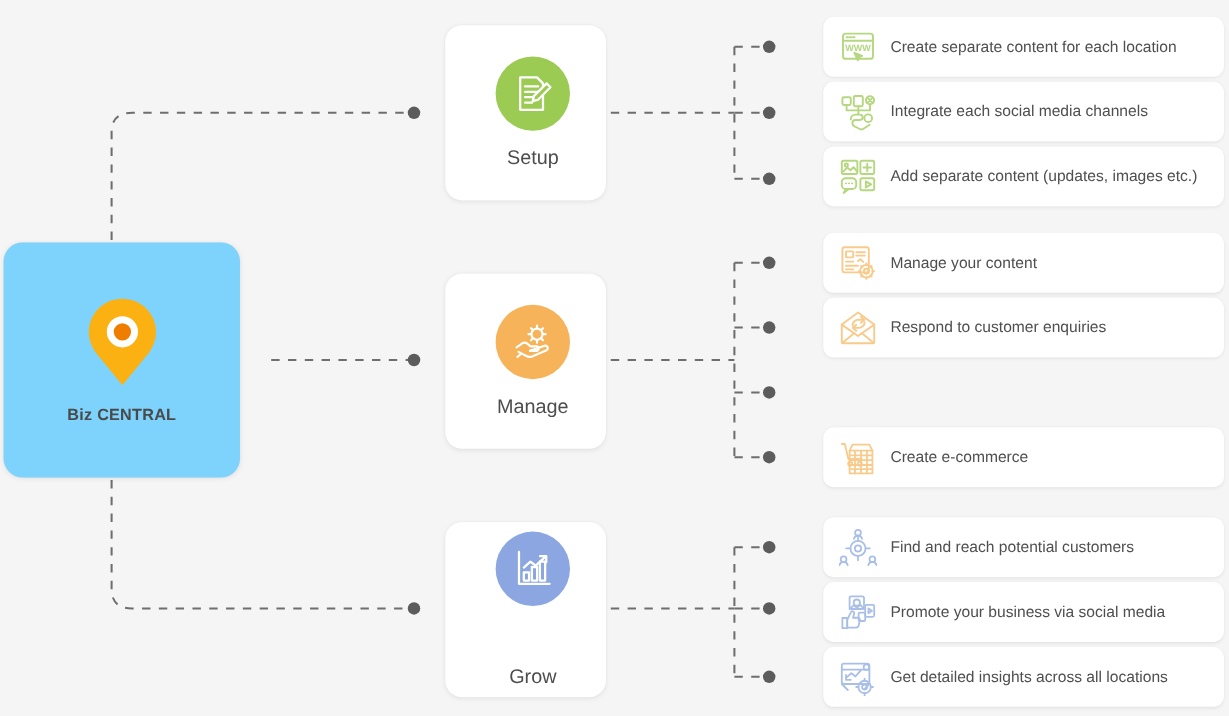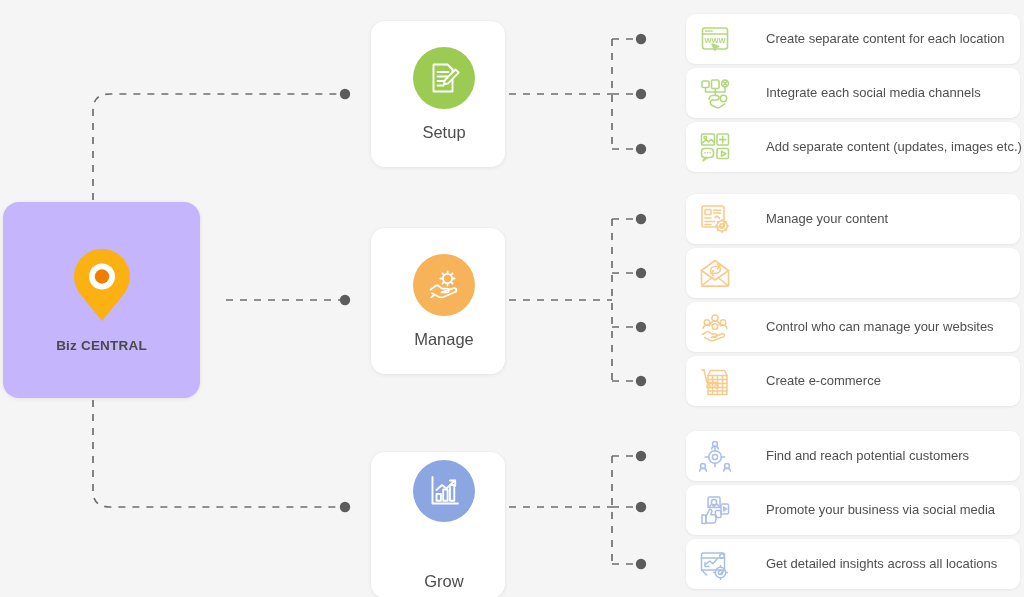--- a/index.html
+++ b/index.html
@@ -11,21 +11,21 @@
   }
   #stage { position: relative; width: 1024px; height: 597px; }
 
   
   #wires { position: absolute; inset: 0; width: 1024px; height: 597px; }
 
   
   .hub {
     position: absolute; left: 3px; top: 202px;
     width: 197px; height: 196px;
-    background: #c4b5fd; border-radius: 16px;
+    background: #7dd3fc; border-radius: 16px;
     box-shadow: 0 1px 4px rgba(0,0,0,0.07), 0 0 0 0.5px rgba(0,0,0,0.02);
     display: flex; flex-direction: column;
     align-items: center; justify-content: center;
   }
   .hub-pin { width: 62px; height: 74px; margin-bottom: 16px; }
   .hub-label {
     font-size: 13.5px; font-weight: bold; color: #4a4a4a;
     letter-spacing: 0.2px;
   }
 
@@ -33,35 +33,35 @@
   .stage {
     position: absolute; left: 371px;
     width: 134px; height: 146px;
     background: #ffffff; border-radius: 14px;
     box-shadow: 0 1px 4px rgba(0,0,0,0.07), 0 0 0 0.5px rgba(0,0,0,0.02);
     display: flex; flex-direction: column;
     align-items: center; justify-content: center; padding-left: 12px;
   }
   .stage-0 { top: 21px; }
   .stage-1 { top: 228px; }
-  .stage-2 { top: 452px; gap: 36px; }
+  .stage-2 { top: 435px; gap: 36px; }
   .stage-circle {
     width: 62px; height: 62px; border-radius: 50%;
     display: flex; align-items: center; justify-content: center;
     margin-bottom: 14px;
   }
   .stage-label { font-size: 16.5px; color: #4d4d4d; }
 
   
   .leaf {
     position: absolute; left: 686px;
     width: 334px; height: 50px;
     background: #ffffff; border-radius: 9px;
     box-shadow: 0 1px 3px rgba(0,0,0,0.06), 0 0 0 0.5px rgba(0,0,0,0.02);
-    display: flex; align-items: center; gap: 24px;
+    display: flex; align-items: center;
   }
   .leaf-icon {
     width: 34px; height: 34px; margin-left: 12px; margin-right: 10px;
     flex: 0 0 34px;
     display: flex; align-items: center; justify-content: center;
   }
   .leaf-text {
     font-size: 13px; color: #4f4f4f; line-height: 1.2;
     white-space: nowrap;
   }
@@ -232,38 +232,23 @@
       <svg width="32" height="32" viewBox="0 0 32 32" fill="none" stroke="#f8cb8c" stroke-width="1.6" stroke-linecap="round" stroke-linejoin="round">
         <path d="M2.5 13.5L16 3.5l13.5 10v14a1.6 1.6 0 0 1-1.6 1.6H4.1a1.6 1.6 0 0 1-1.6-1.6z"></path>
         <path d="M2.5 13.5L16 23l13.5-9.5"></path>
         <path d="M2.8 28.8L13 20.5M29.2 28.8L19 20.5"></path>
         <path d="M11.5 14.2c0-2.6 2.1-4.7 4.7-4.7h4.6"></path>
         <path d="M18.5 7l2.8 2.5-2.8 2.5"></path>
         <path d="M21.5 11.5c0 2.6-2.1 4.7-4.7 4.7h-4.6"></path>
         <path d="M14.5 18.7l-2.8-2.5 2.8-2.5"></path>
       </svg>
     </span>
-  </div>
-
-  <div class="leaf" style="top:302px">
-    <span class="leaf-icon">
-      <svg width="32" height="32" viewBox="0 0 32 32" fill="none" stroke="#f8cb8c" stroke-width="1.5" stroke-linecap="round" stroke-linejoin="round">
-        <circle cx="16" cy="7" r="3.1"></circle>
-        <path d="M11.6 13.5c.4-2.1 2.2-3.5 4.4-3.5s4 1.4 4.4 3.5"></path>
-        <circle cx="8" cy="11.5" r="2.8"></circle>
-        <path d="M4 17.3c.4-1.9 2-3.2 4-3.2 1 0 1.9.3 2.6.8"></path>
-        <circle cx="24" cy="11.5" r="2.8"></circle>
-        <path d="M28 17.3c-.4-1.9-2-3.2-4-3.2-1 0-1.9.3-2.6.8"></path>
-        <circle cx="16" cy="15.6" r="2.8"></circle>
-        <path d="M3.5 23.5l4.2-2.6c.9-.6 2-.5 2.8.2l2.3 1.9h3.8c.9 0 1.6.7 1.6 1.6s-.7 1.6-1.6 1.6h-4"></path>
-        <path d="M13.5 26.2l9.8-3.4c1-.4 2 .2 2.2 1.1.2.9-.3 1.7-1.2 2l-9.4 3.6c-1.3.5-2.7.4-3.9-.2L5.6 26.5"></path>
-      </svg>
-    </span>
-    <span class="leaf-text">Control who can manage your websites</span>
-  </div>
+    <span class="leaf-text">Respond to customer enquiries</span>
+  </div>
+
 
   <div class="leaf" style="top:356px">
     <span class="leaf-icon">
       <svg width="32" height="32" viewBox="0 0 32 32" fill="none" stroke="#f8cb8c" stroke-width="1.5" stroke-linecap="round" stroke-linejoin="round">
         <path d="M9 10.5h19v19H9z"></path>
         <path d="M9 14.5h19M9 18.5h19M9 22.5h19M9 26h19"></path>
         <path d="M13.5 10.5v19M18.5 10.5v19M23.5 10.5v19"></path>
         <path d="M9 10.5l2.5-5h14l2.5 5"></path>
         <path d="M2.5 5h2.5l3 12.5h11"></path>
         <circle cx="9.5" cy="21.5" r="1.7"></circle>

